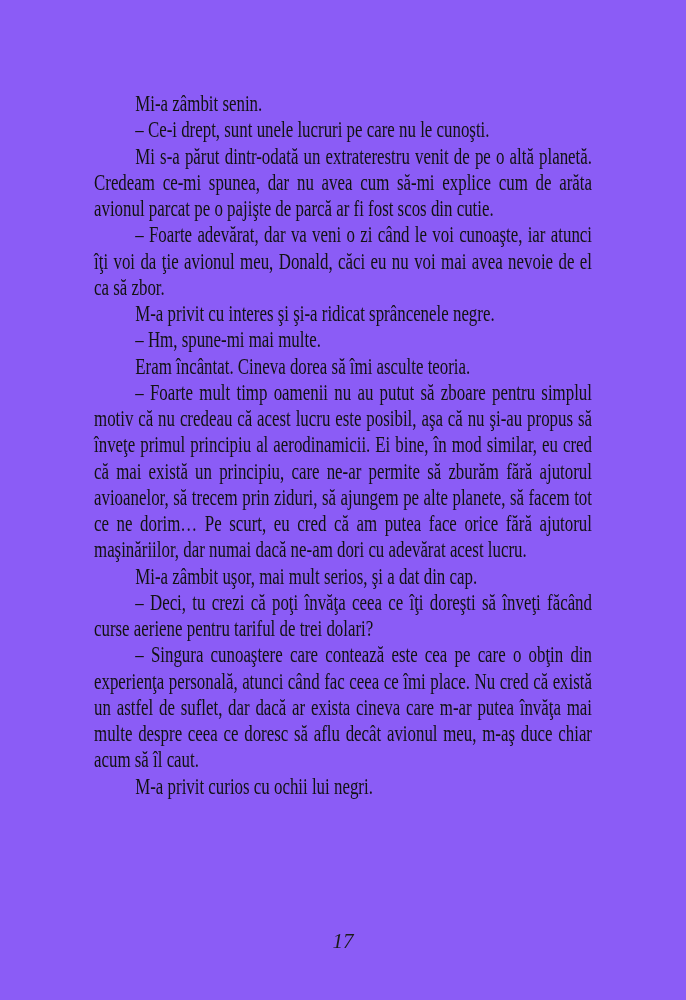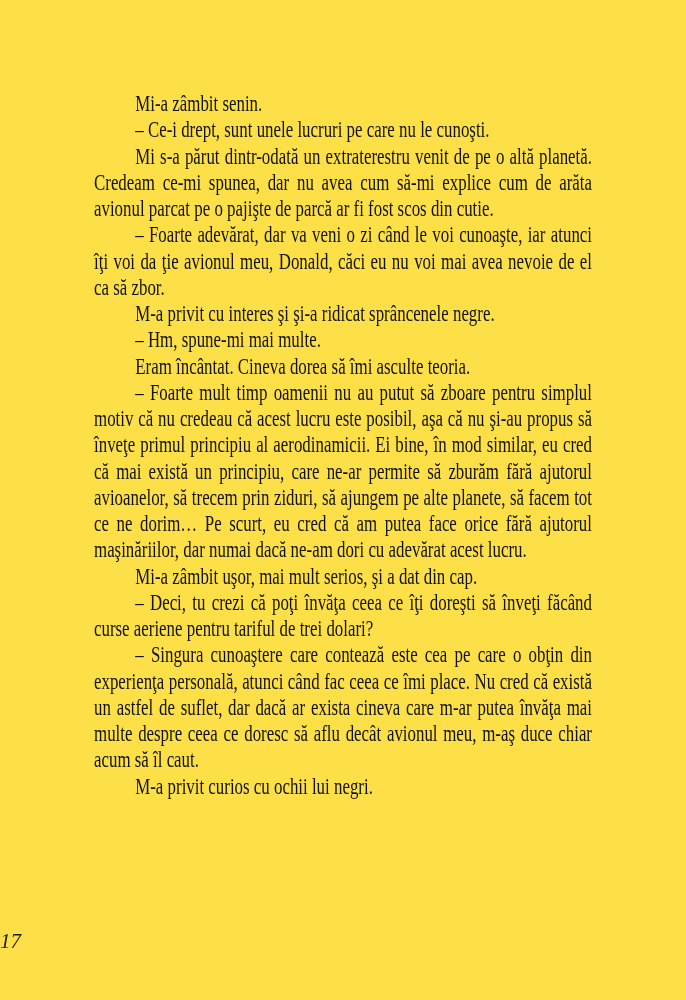--- a/index.html
+++ b/index.html
@@ -4,21 +4,21 @@
 <style>
   html, body {
     margin: 0;
     padding: 0;
     background: #ffffff;
   }
   .scan-page {
     position: relative;
     width: 686px;
     height: 1000px;
-    background: #fde047;
+    background: #8b5cf6;
     overflow: hidden;
     font-family: "Liberation Serif", serif;
   }
   .text-block {
     position: absolute;
     left: 94px;
     top: 91px;
     width: 664px;              
     transform: scaleX(0.75);
     transform-origin: 0 0;
@@ -32,21 +32,21 @@
   .text-block p {
     margin: 0;
     padding: 0;
     text-indent: 55px;         
   }
   .page-number {
     position: absolute;
     left: 0;
     top: 929px;
     width: 686px;
-    text-align: left;
+    text-align: center;
     font-style: italic;
     font-size: 21px;
     line-height: 24px;
     color: #1c1c1c;
   }
 </style>
 </head>
 <body>
 
 <div class="scan-page">

